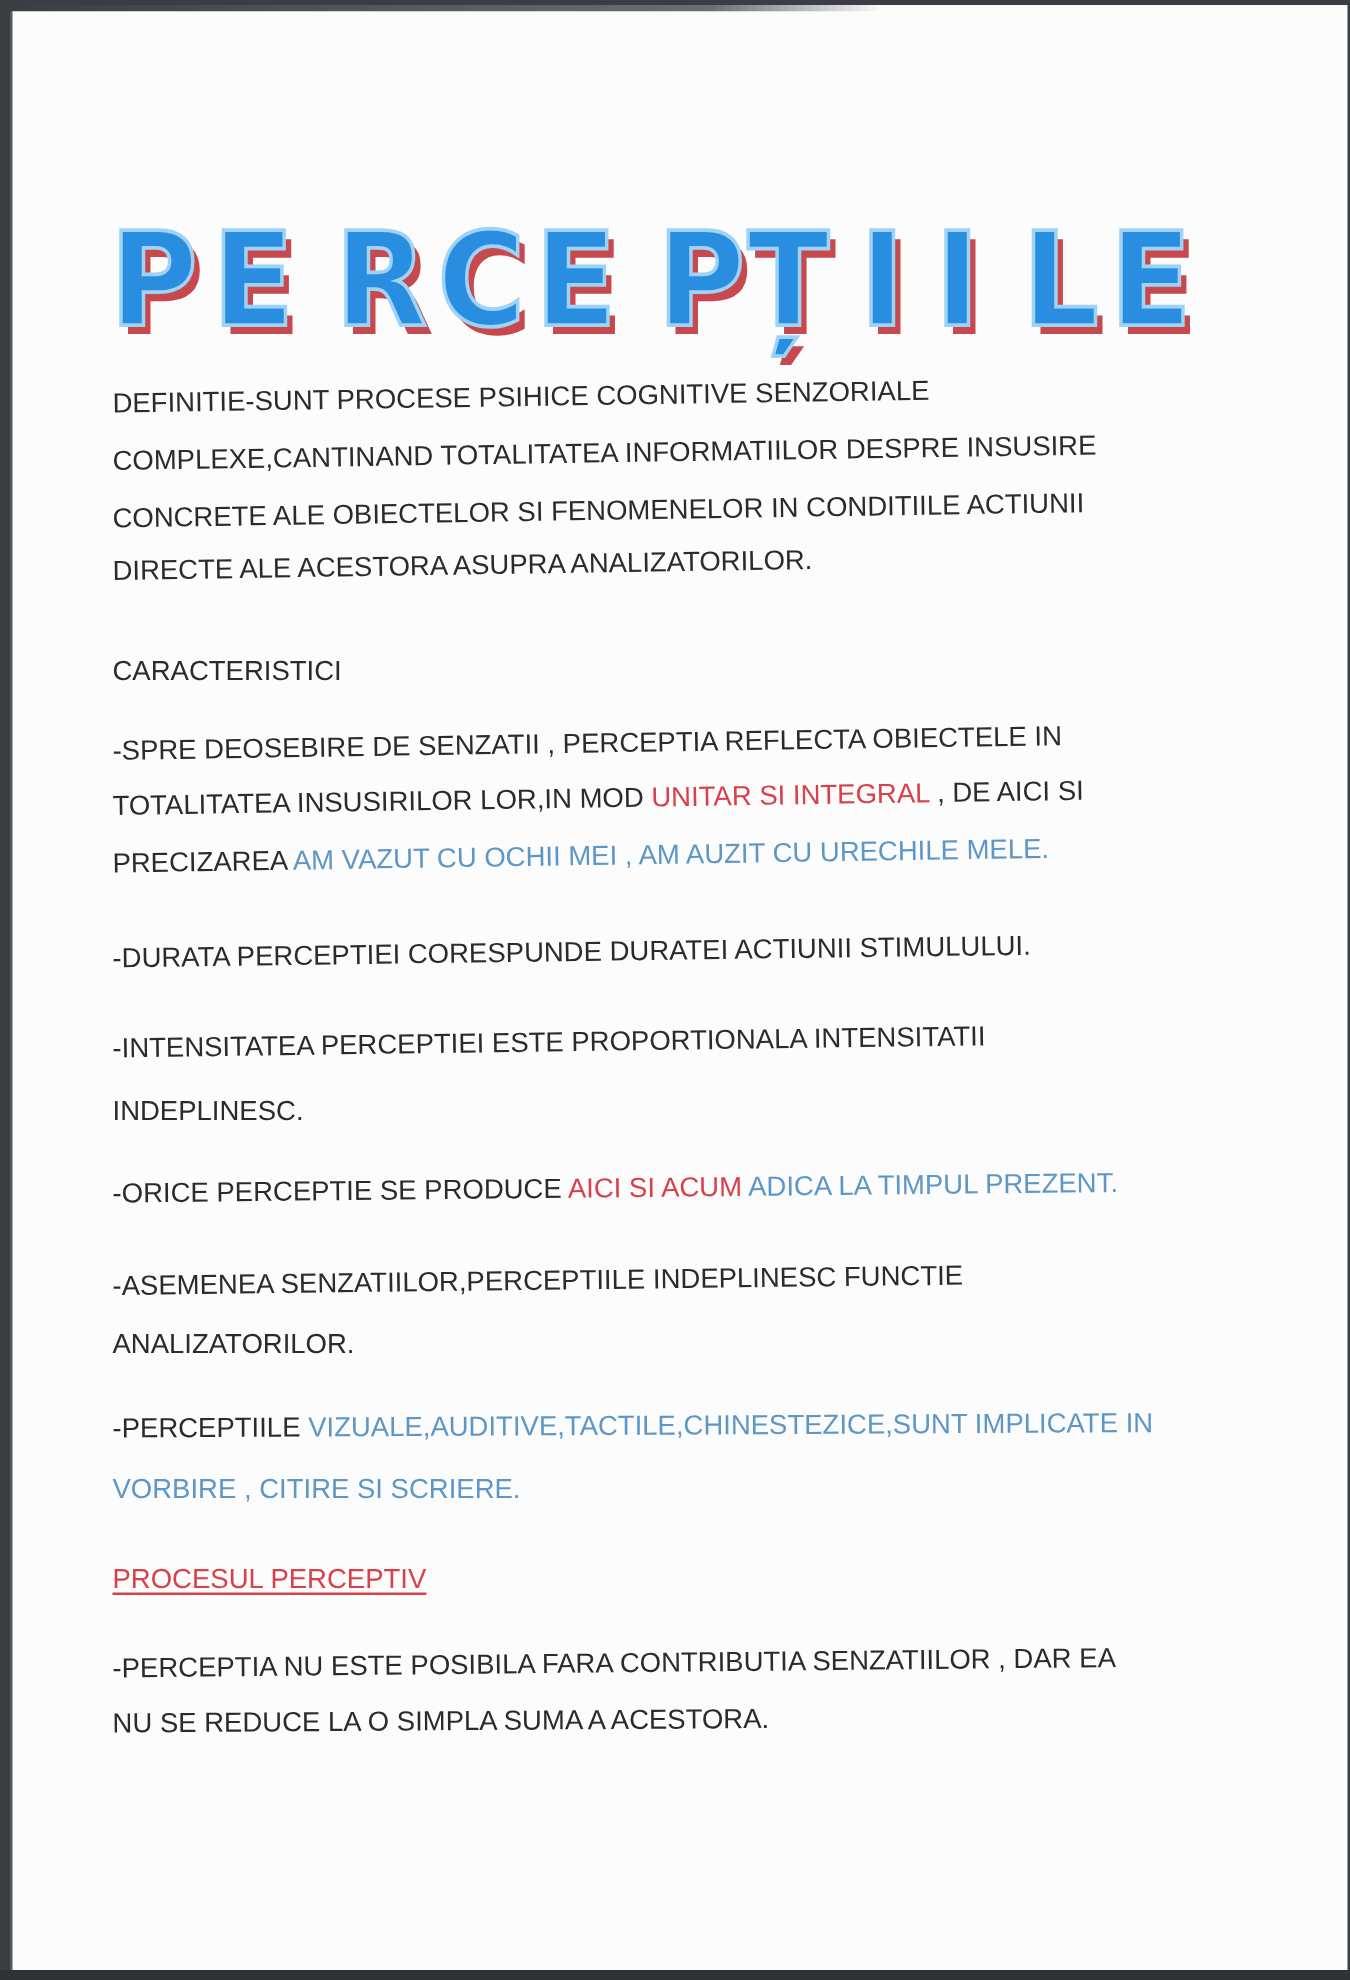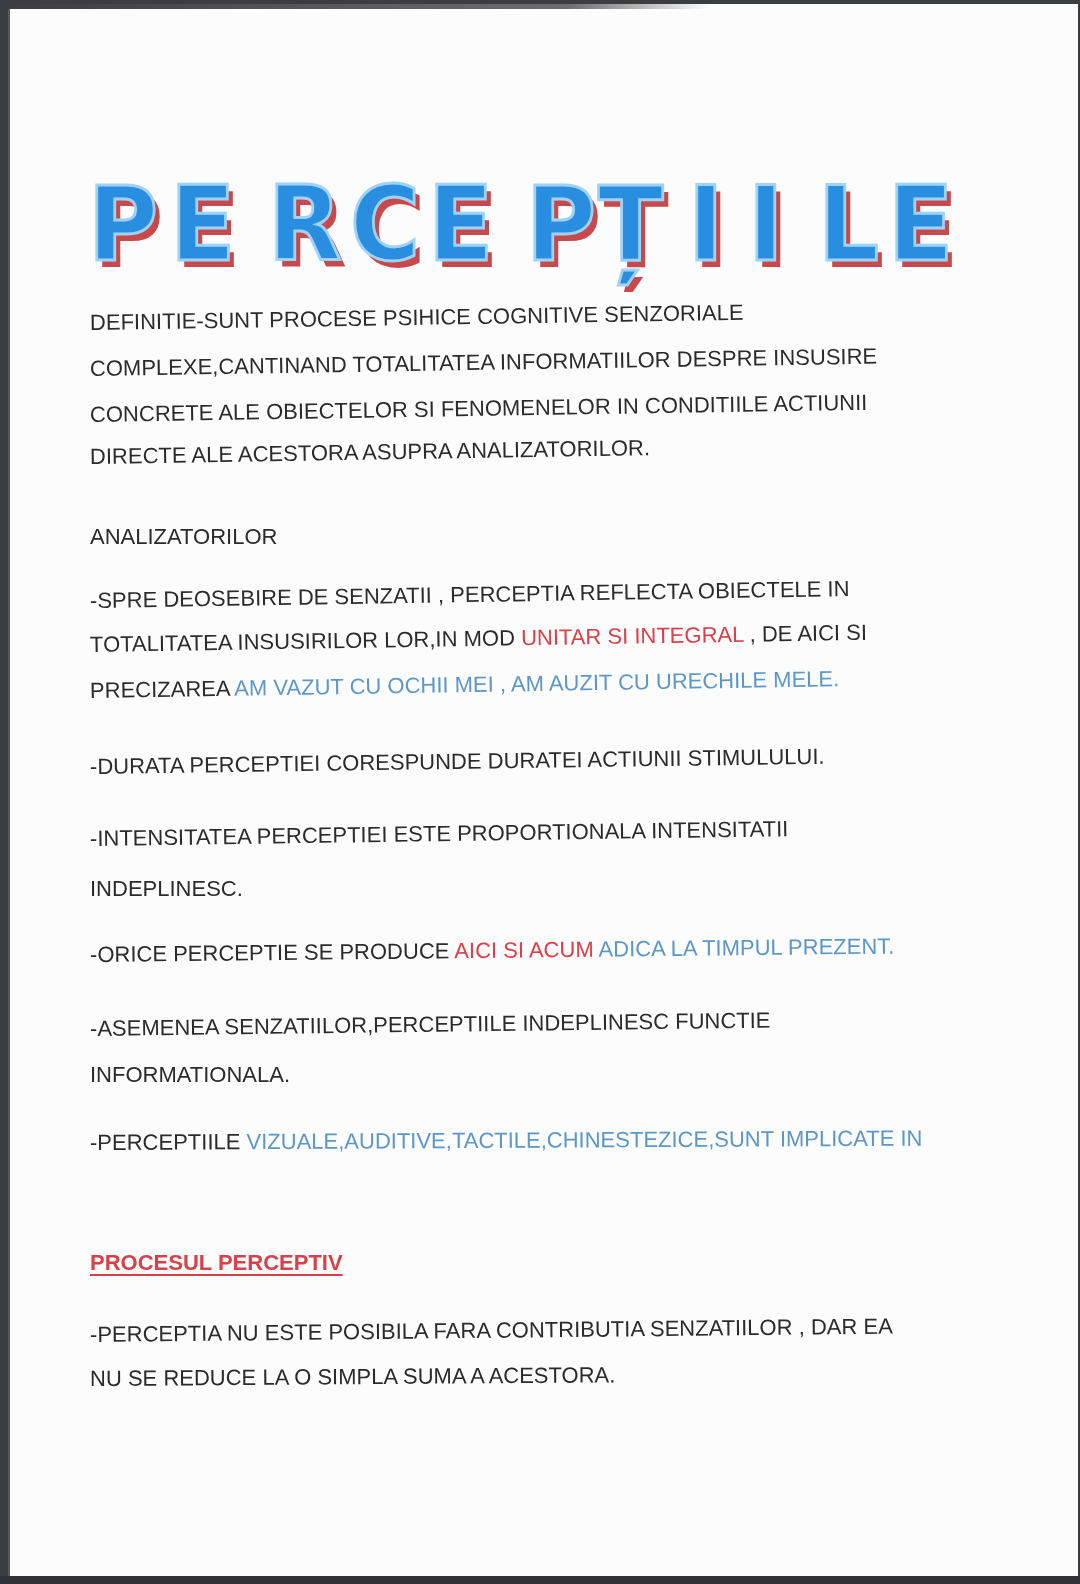--- a/index.html
+++ b/index.html
@@ -29,21 +29,21 @@
     }
     .txt {
       position: absolute; left: 82px;
       font-family: "Liberation Sans", sans-serif;
       font-size: 22px; color: #2b2b2b;
       white-space: nowrap;
       transform-origin: left center;
     }
     .red { color: #d8414a; }
     .blue { color: #5c97c8; }
-    .heading-red { color: #d8414a; text-decoration: underline; text-decoration-thickness: 2px; text-underline-offset: 4px; font-weight: bold; }
+    .heading-red { color: #d8414a; text-decoration: underline; text-decoration-thickness: 2px; text-underline-offset: 4px; }
     .bottom-edge {
       position: absolute; left: 0; bottom: 0; width: 1080px; height: 8px; background: #2f3236;
     }
     .top-edge {
       position: absolute; left: 0; top: 0; width: 700px; height: 5px;
       background: linear-gradient(90deg, #3a3d42 0%, #6a6d72 80%, rgba(0,0,0,0) 100%);
     }
   </style>
 </head>
 <body>
@@ -63,44 +63,45 @@
     <span class="title-letter" style="left:660px">I</span>
     <span class="title-letter" style="left:730px">L</span>
     <span class="title-letter" style="left:800px">E</span>
   </div>
 
   <div class="txt" style="top:306px;transform:rotate(-0.9deg)">DEFINITIE-SUNT PROCESE PSIHICE COGNITIVE SENZORIALE</div>
   <div class="txt" style="top:352px;transform:rotate(-0.9deg)">COMPLEXE,CANTINAND TOTALITATEA INFORMATIILOR DESPRE INSUSIRE</div>
   <div class="txt" style="top:398px;transform:rotate(-0.9deg)">CONCRETE ALE OBIECTELOR SI FENOMENELOR IN CONDITIILE ACTIUNII</div>
   <div class="txt" style="top:440px;transform:rotate(-0.9deg)">DIRECTE ALE ACESTORA ASUPRA ANALIZATORILOR.</div>
 
-  <div class="txt" style="top:520px">ANALIZATORILOR</div>
+  <div class="txt" style="top:520px">CARACTERISTICI</div>
 
   <div class="txt" style="top:584px;transform:rotate(-0.9deg)">-SPRE DEOSEBIRE DE SENZATII , PERCEPTIA REFLECTA OBIECTELE IN</div>
   <div class="txt" style="top:628px;transform:rotate(-0.9deg)">
     <span>TOTALITATEA INSUSIRILOR LOR,IN MOD </span><span class="red">UNITAR SI INTEGRAL</span><span> , DE AICI SI</span>
   </div>
   <div class="txt" style="top:674px;transform:rotate(-0.9deg)">
     <span>PRECIZAREA </span><span class="blue">AM VAZUT CU OCHII MEI , AM AUZIT CU URECHILE MELE.</span>
   </div>
 
   <div class="txt" style="top:750px;transform:rotate(-0.8deg)">-DURATA PERCEPTIEI CORESPUNDE DURATEI ACTIUNII STIMULULUI.</div>
 
   <div class="txt" style="top:822px;transform:rotate(-0.8deg)">-INTENSITATEA PERCEPTIEI ESTE PROPORTIONALA INTENSITATII</div>
   <div class="txt" style="top:872px">INDEPLINESC.</div>
 
   <div class="txt" style="top:938px;transform:rotate(-0.6deg)">
     <span>-ORICE PERCEPTIE SE PRODUCE </span><span class="red">AICI SI ACUM</span><span class="blue"> ADICA LA TIMPUL PREZENT.</span>
   </div>
 
   <div class="txt" style="top:1012px;transform:rotate(-0.7deg)">-ASEMENEA SENZATIILOR,PERCEPTIILE INDEPLINESC FUNCTIE</div>
-  <div class="txt" style="top:1058px">INFORMATIONALA.</div>
+  <div class="txt" style="top:1058px">ANALIZATORILOR.</div>
 
   <div class="txt" style="top:1126px;transform:rotate(-0.3deg)">
     <span>-PERCEPTIILE </span><span class="blue">VIZUALE,AUDITIVE,TACTILE,CHINESTEZICE,SUNT IMPLICATE IN</span>
   </div>
+  <div class="txt blue" style="top:1174px">VORBIRE , CITIRE SI SCRIERE.</div>
 
   <div class="txt heading-red" style="top:1246px">PROCESUL PERCEPTIV</div>
 
   <div class="txt" style="top:1318px;transform:rotate(-0.6deg)">-PERCEPTIA NU ESTE POSIBILA FARA CONTRIBUTIA SENZATIILOR , DAR EA</div>
   <div class="txt" style="top:1362px;transform:rotate(-0.4deg)">NU SE REDUCE LA O SIMPLA SUMA A ACESTORA.</div>
 </div>
 <div class="bottom-edge"></div>
 
 </body></html>

